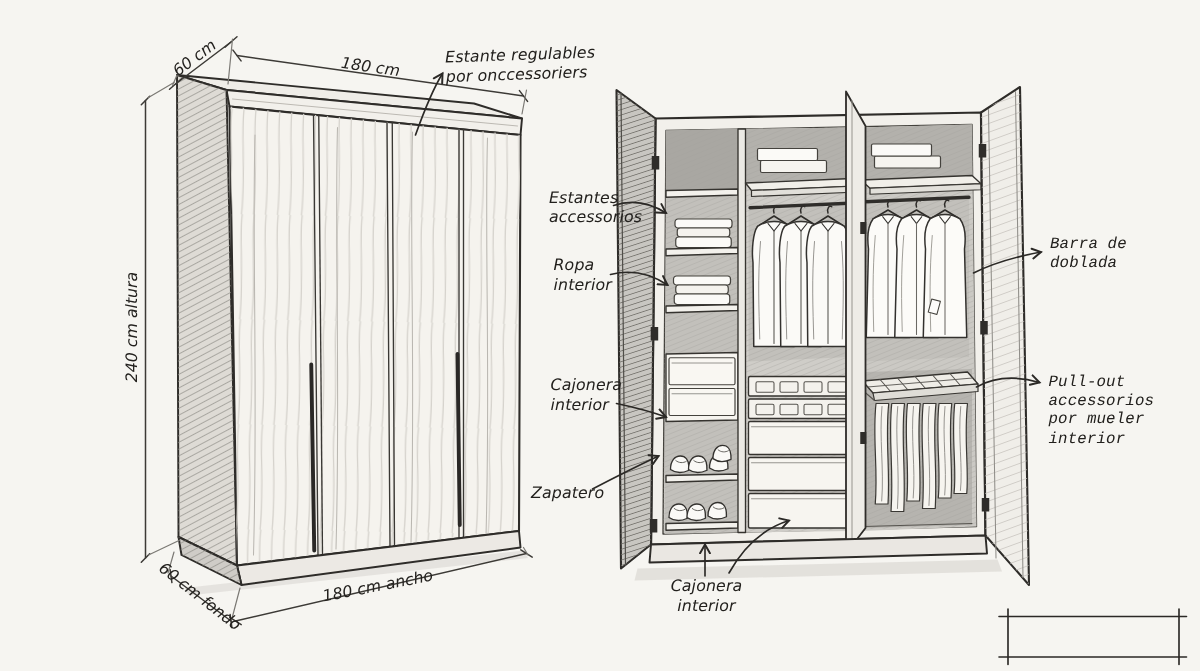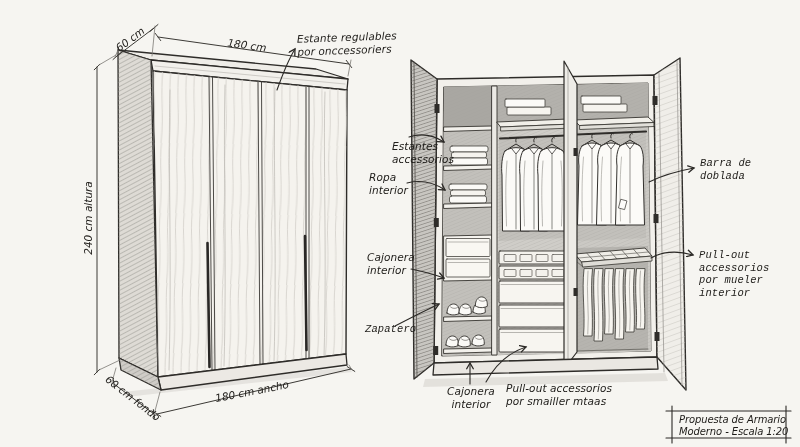--- a/index.html
+++ b/index.html
@@ -276,75 +276,67 @@
     <path d="M672,406 L672,443"></path>
     <path d="M786,406 L786,443"></path>
   </g>
 </svg>
 
 <div class="lbl" style="left:297px;top:31px;transform:rotate(-2deg);">
   <span class="ln">Estante regulables</span>
   <span class="ln">por onccessoriers</span>
 </div>
 
-<div class="lbl" style="left:366px;top:140px;margin-left:26px;">
+<div class="lbl" style="left:366px;top:126px;">
   <span class="ln">Estantes</span>
   <span class="ln">accessorios</span>
 </div>
 
 <div class="lbl" style="left:369px;top:171px;">
   <span class="ln">Ropa</span>
   <span class="ln">interior</span>
 </div>
 
 <div class="lbl" style="left:367px;top:251px;">
   <span class="ln">Cajonera</span>
   <span class="ln">interior</span>
 </div>
 
-<div class="lbl" style="left:365px;top:323px;font-family:Liberation Mono, monospace;">
+<div class="lbl" style="left:354px;top:323px;">
   <span class="ln">Zapatero</span>
 </div>
 
 <div class="lbl" style="left:700px;top:157px;font-family:Liberation Mono, monospace;">
   <span class="ln">Barra de</span>
   <span class="ln">doblada</span>
 </div>
 
 <div class="lbl" style="left:699px;top:249px;font-family:Liberation Mono, monospace;">
   <span class="ln">Pull-out</span>
   <span class="ln">accessorios</span>
   <span class="ln">por mueler</span>
   <span class="ln">interior</span>
 </div>
 
 <div class="lbl" style="left:446px;top:385px;width:50px;text-align:center;">
   <span class="ln">Cajonera</span>
   <span class="ln">interior</span>
 </div>
 
-<div class="lbl" style="left:506px;top:382px;">
-  <span class="ln">Pull-out accessorios</span>
-  <span class="ln">por smailler mtaas</span>
-</div>
 
 <div class="dim" style="left:105px;top:33px;width:50px;transform:rotate(-37deg);">
   <span>60 cm</span>
 </div>
 <div class="dim" style="left:222px;top:39px;width:50px;transform:rotate(8deg);">
   <span>180 cm</span>
 </div>
 <div class="dim" style="left:48px;top:212px;width:80px;transform:rotate(-90deg);">
   <span>240 cm altura</span>
 </div>
 <div class="dim" style="left:98px;top:392px;width:70px;transform:rotate(38deg);">
   <span>60 cm fondo</span>
 </div>
 <div class="dim" style="left:212px;top:385px;width:80px;transform:rotate(-11deg);">
   <span>180 cm ancho</span>
 </div>
 
-<div class="titletext">
-  <span class="ln">Propuesta de Armario</span>
-  <span class="ln">Moderno - Escala 1:20</span>
-</div>
 
 </div>
 
 </body></html>

